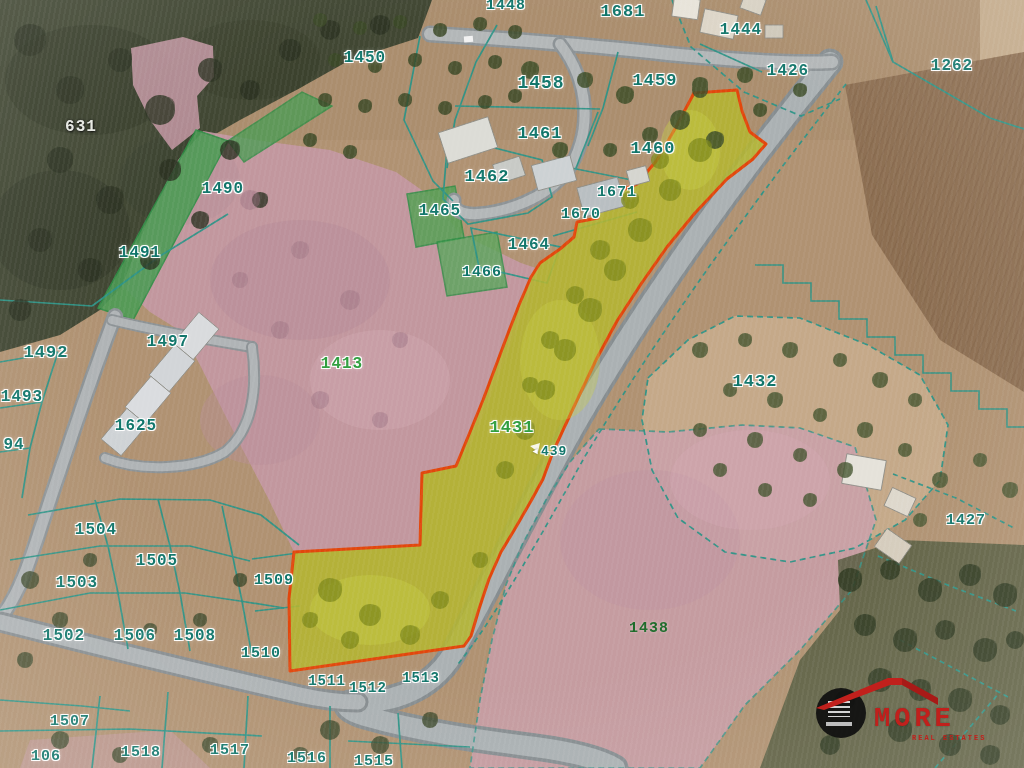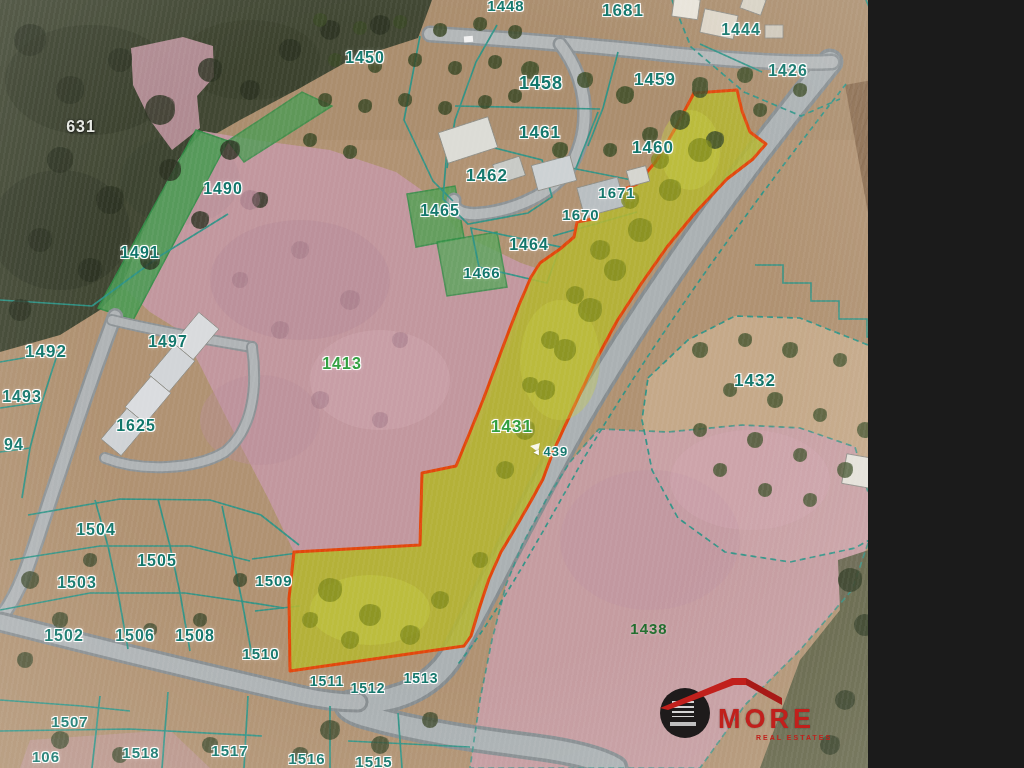--- a/index.html
+++ b/index.html
@@ -1,17 +1,17 @@
 <!DOCTYPE html>
 <html><head>
 <meta charset="utf-8">
 <style>
   html,body{margin:0;padding:0;background:#1b1b1b;}
-  .stage{position:relative;width:868px;height:768px;overflow:hidden;background:#b09272;
-         font-family:Liberation Sans, sans-serif;}
+  .stage{position:relative;width:1024px;height:768px;overflow:hidden;background:#b09272;
+         font-family:Liberation Mono, monospace;}
   .stage svg{position:absolute;left:0;top:0;}
   .labels{position:absolute;left:0;top:0;width:100%;height:100%;pointer-events:none;}
   .plabel{position:absolute;transform:translate(-50%,-50%);font-weight:bold;white-space:nowrap;
           letter-spacing:1px;font-size:15px;
           text-shadow:-1px -1px 0 rgba(255,255,255,.95),1px -1px 0 rgba(255,255,255,.95),
                       -1px 1px 0 rgba(255,255,255,.95),1px 1px 0 rgba(255,255,255,.95),
                       0 0 4px rgba(255,255,255,.65);}
   .plabel.teal{color:#10756a;}
   .plabel.green{color:#2f9e3e;}
   .plabel.darkgreen{color:#1d6b2a;text-shadow:0 0 3px rgba(255,255,255,.45);}

